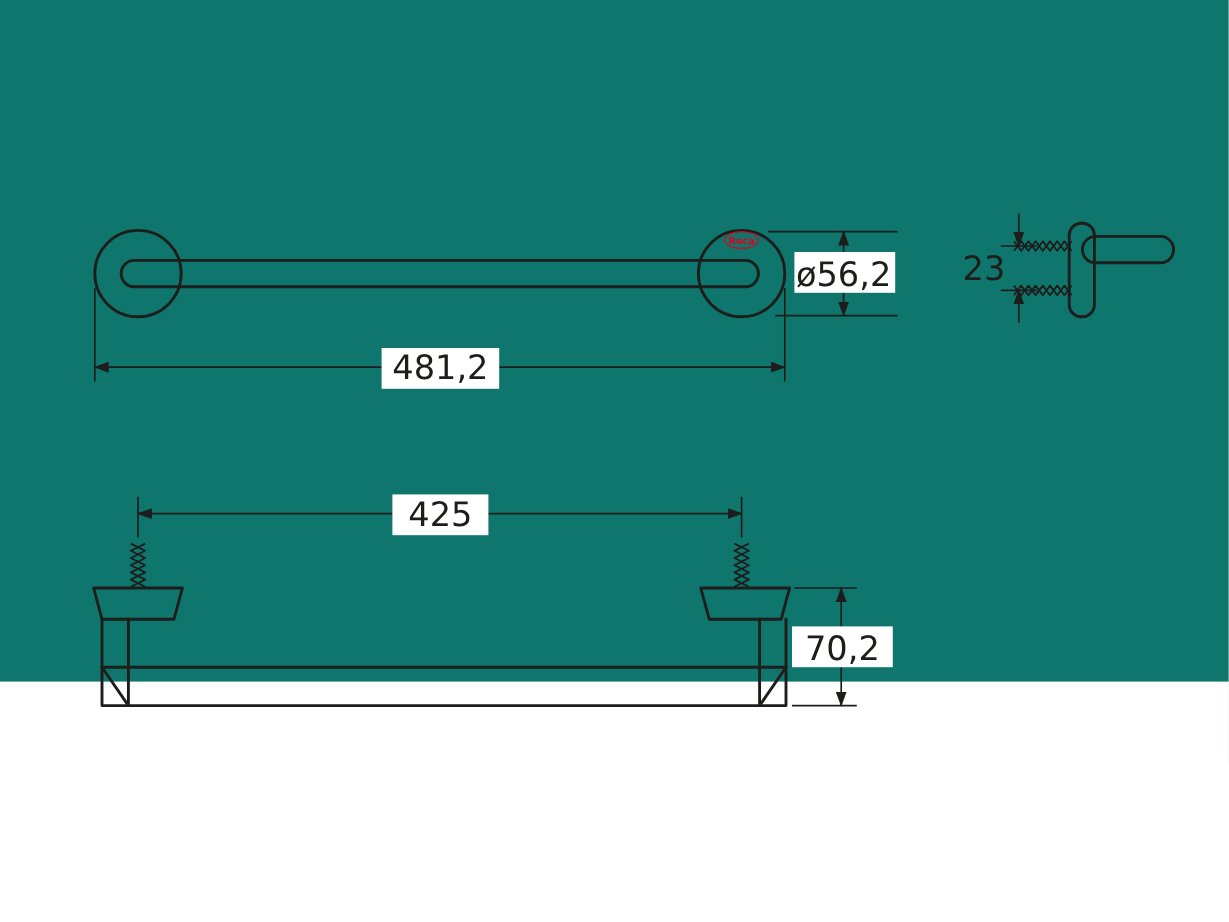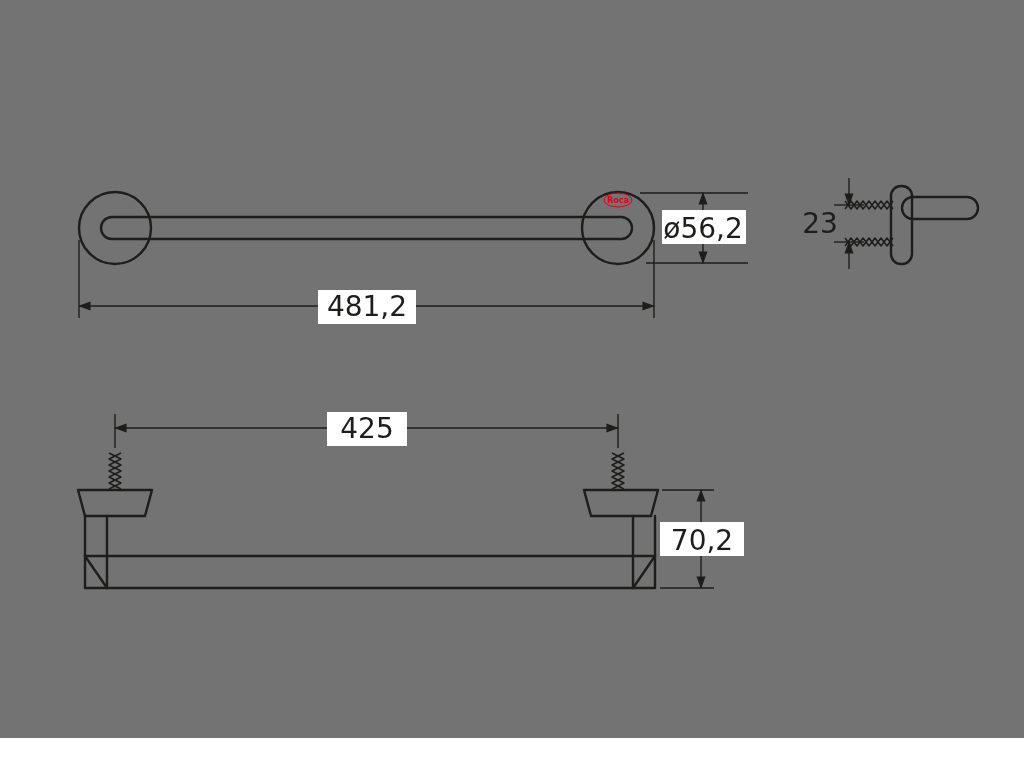--- a/index.html
+++ b/index.html
@@ -7,22 +7,22 @@
     padding: 0;
     background: #ffffff;
     width: 1024px;
     height: 768px;
     overflow: hidden;
     font-family: "DejaVu Sans", sans-serif;
   }
   .canvas {
     position: relative;
     width: 1024px;
-    height: 738px;
-    background: #737373;
+    height: 568px;
+    background: #0f766e;
   }
   
   .obj {
     stroke: #1d1d1b;
     stroke-width: 2.4;
     fill: none;
     stroke-linecap: round;
     stroke-linejoin: round;
   }
   

